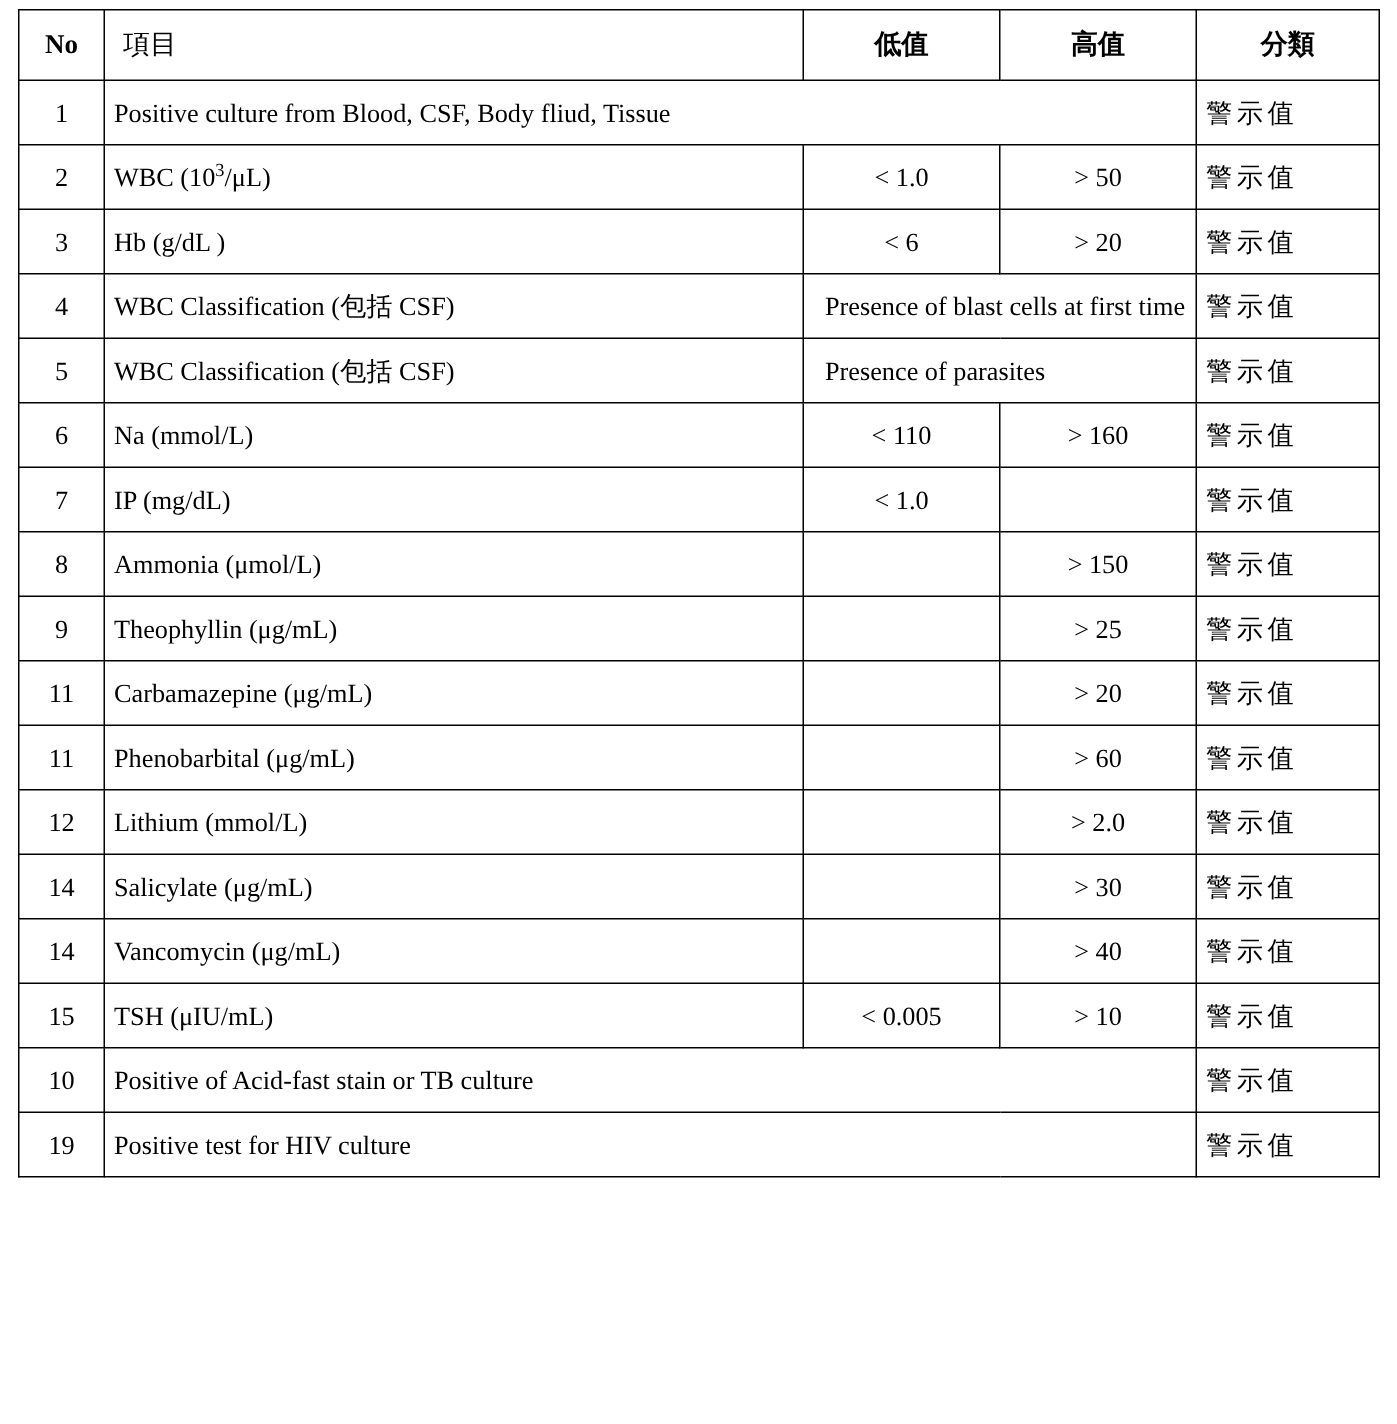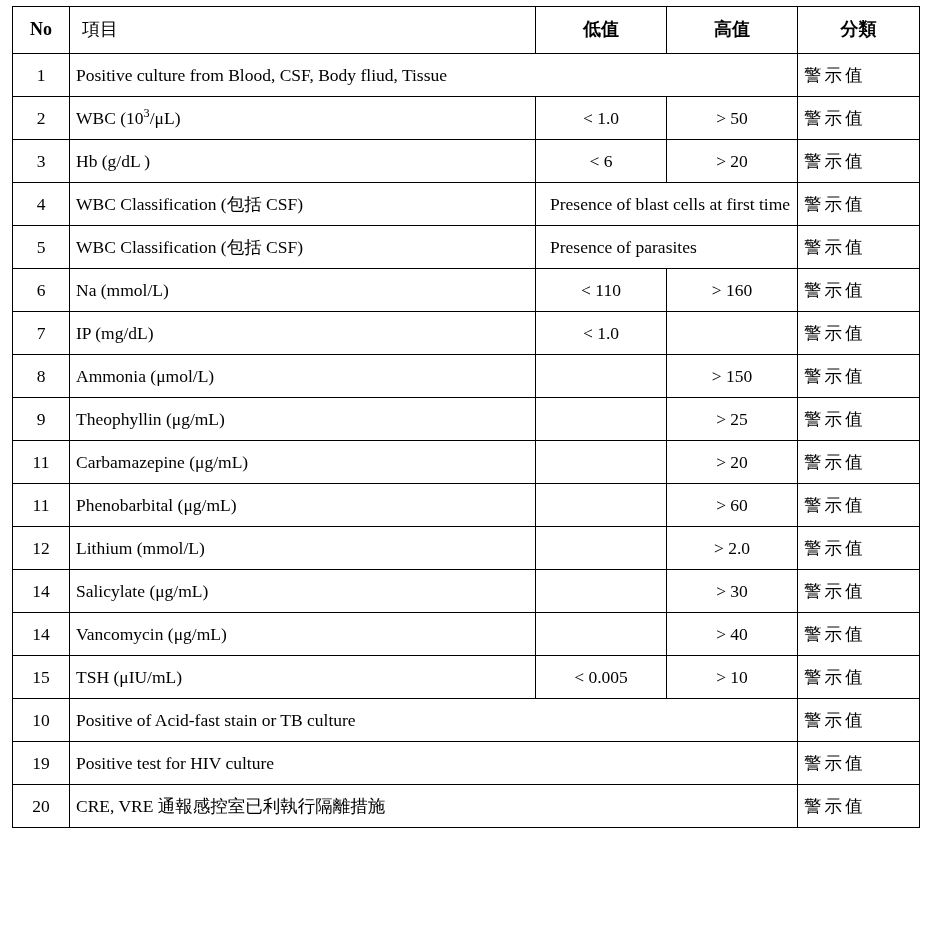--- a/index.html
+++ b/index.html
@@ -204,20 +204,15 @@
         <tr>
           <td class="no">10</td>
           <td class="item" colspan="3">Positive of Acid-fast stain or TB culture</td>
           <td class="cls">警示值</td>
         </tr>
         <tr>
           <td class="no">19</td>
           <td class="item" colspan="3">Positive test for HIV culture</td>
           <td class="cls">警示值</td>
         </tr>
-        <tr>
-          <td class="no">20</td>
-          <td class="item" colspan="3">CRE, VRE 通報感控室已利執行隔離措施</td>
-          <td class="cls">警示值</td>
-        </tr>
       </tbody>
   </table>
 </div>
 
 </body></html>

